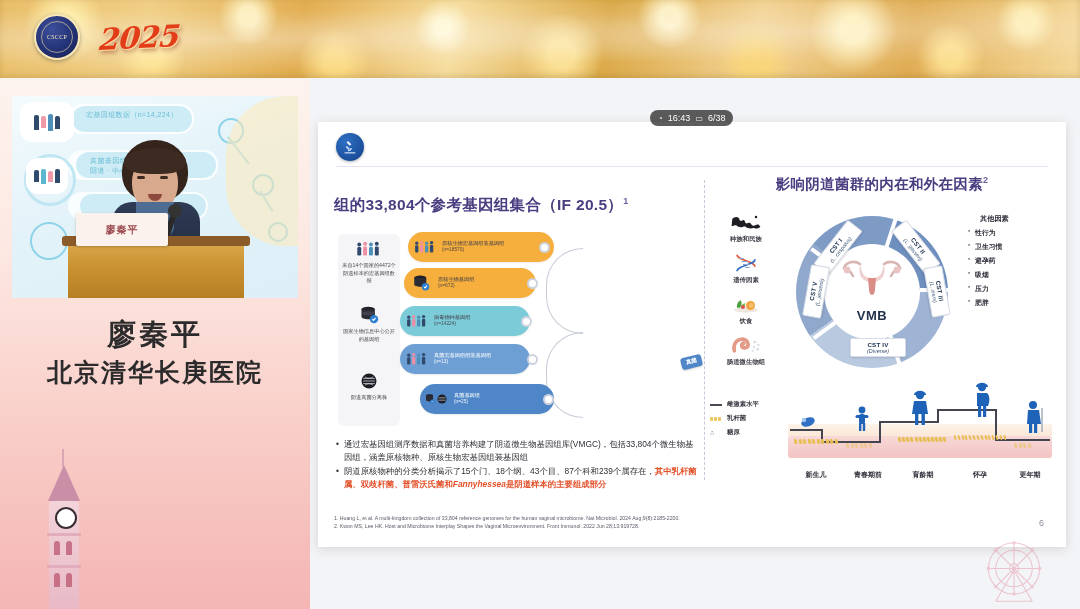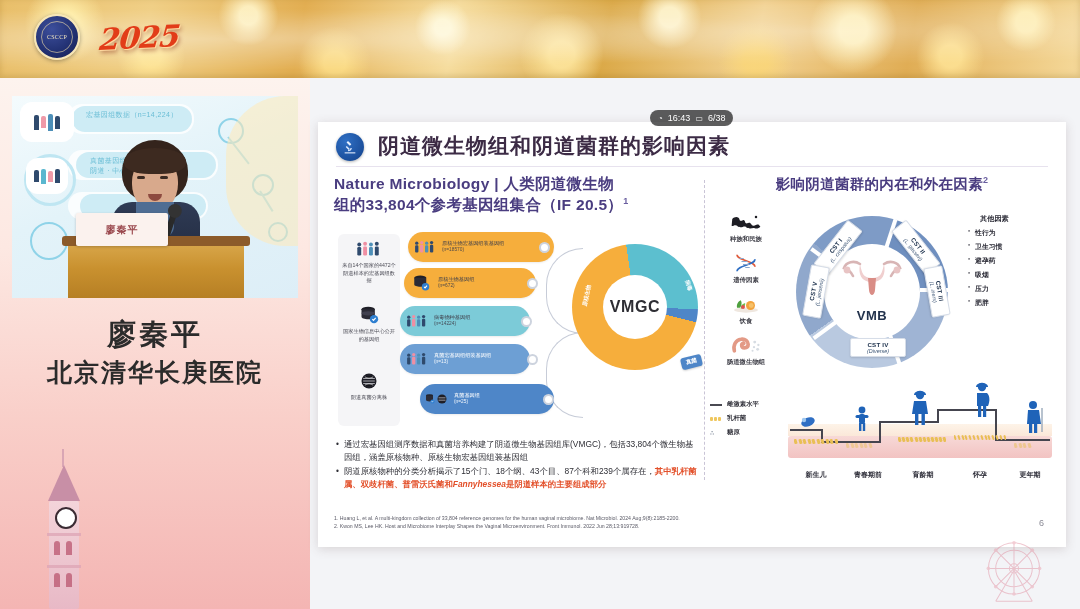--- a/index.html
+++ b/index.html
@@ -336,30 +336,29 @@
 
     <div class="slide-head">
       <div class="sh-icon">
         <svg width="16" height="16" viewBox="0 0 24 24" aria-hidden="true">
           <path d="M9 3l5 5-2.2 2.2-5-5L9 3z" fill="#eaf2ff"></path>
           <path d="M7.2 10.5l4.3 4.3-1.6 1.6-4.3-4.3 1.6-1.6z" fill="#dce9ff"></path>
           <path d="M4 20h16v1.6H4z" fill="#eaf2ff"></path>
           <path d="M9 18.5c3.2 0 5.8-2 5.8-5h-2.1c0 1.9-1.6 3-3.7 3v2z" fill="#cfe0fb"></path>
         </svg>
       </div>
-      <div class="sh-title">阴道微生物组和阴道菌群的影响因素</div>
       <div class="sh-rule"></div>
     </div>
 
     <div class="col-div"></div>
 
     <div class="col-left">
 
       <div class="sub-title">
-        <span>Nature Microbiology | 人类阴道微生物</span><br>
+        <br>
         <span>组的33,804个参考基因组集合（IF 20.5）</span><span class="sup">1</span>
       </div>
 
       <div class="fig1">
 
         <div class="src-col"></div>
 
         <div class="src-item" style="left:4px;top:10px;">
           <div class="src-ic">
             <svg width="26" height="18" viewBox="0 0 40 24" aria-hidden="true">
@@ -527,23 +526,20 @@
             <span class="p-n">(n=25)</span>
           </span>
         </div>
 
         <div class="node" style="left:205px;top:14px;"></div>
         <div class="node" style="left:193px;top:50px;"></div>
         <div class="node" style="left:187px;top:88px;"></div>
         <div class="node" style="left:193px;top:126px;"></div>
         <div class="node" style="left:209px;top:166px;"></div>
 
-        <div class="donut">
-          <div class="donut-lb">VMGC</div>
-        </div>
         <div class="arc-tag" style="right:104px;top:64px;transform:rotate(-78deg);">原核生物</div>
         <div class="arc-tag" style="right:8px;top:54px;transform:rotate(72deg);">病毒</div>
         <div class="tag-box" style="right:0px;top:128px;background:#4e86c8;transform:rotate(-14deg);">真菌</div>
       </div>
 
       <div class="bullets">
         <div class="bl">
           <span class="dot">•</span>
           <span>通过宏基因组测序数据和真菌培养构建了阴道微生物基因组库(VMGC)，包括33,804个微生物基因组，涵盖原核物种、原核生物宏基因组装基因组</span>
         </div>

